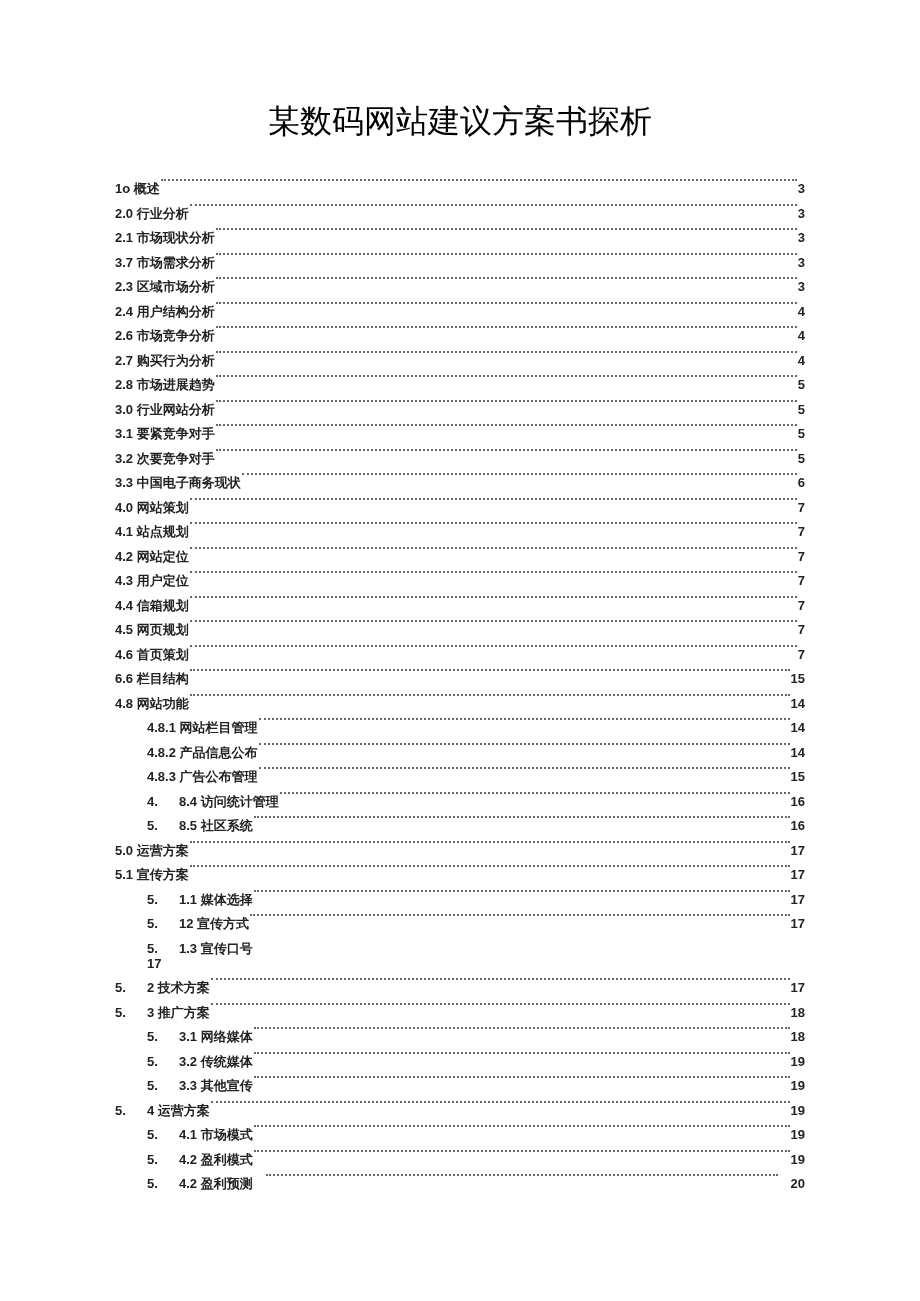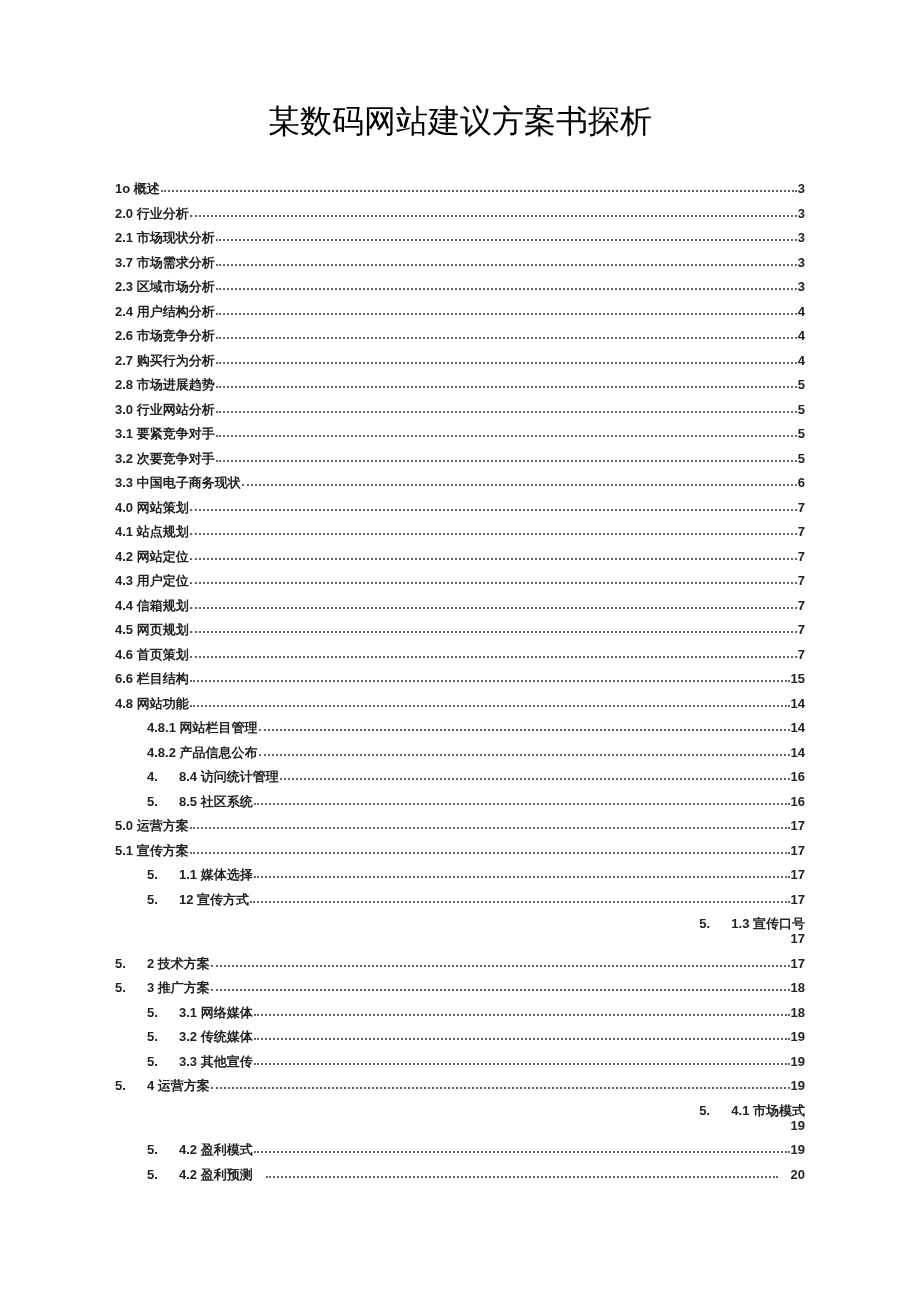--- a/index.html
+++ b/index.html
@@ -21,21 +21,21 @@
       font-family: "SimSun", serif;
       margin-bottom: 38px;
       color: #000;
     }
     .toc {
       font-size: 13px;
       line-height: 1;
     }
     .toc-row {
       display: flex;
-      align-items: flex-end;
+      align-items: flex-start;
       margin-bottom: 11.5px;
       color: #222;
     }
     .toc-label {
       font-weight: bold;
       white-space: nowrap;
       flex-shrink: 0;
     }
     .toc-dots {
       flex: 1;
@@ -181,20 +181,25 @@
     <div class="toc-row indent-1">
       <span class="toc-label">4.8.1 网站栏目管理</span>
       <span class="toc-dots"></span>
       <span class="toc-page">14</span>
     </div>
     <div class="toc-row indent-1">
       <span class="toc-label">4.8.2 产品信息公布</span>
       <span class="toc-dots"></span>
       <span class="toc-page">14</span>
     </div>
+    <div class="toc-row indent-1">
+      <span class="toc-label">4.8.3 广告公布管理</span>
+      <span class="toc-dots"></span>
+      <span class="toc-page">15</span>
+    </div>
     <div class="toc-row" style="padding-left: 32px;">
       <span class="toc-label"><span class="prefix">4.</span><span class="label-after">8.4 访问统计管理</span></span>
       <span class="toc-dots"></span>
       <span class="toc-page">16</span>
     </div>
     <div class="toc-row" style="padding-left: 32px;">
       <span class="toc-label"><span class="prefix">5.</span><span class="label-after">8.5 社区系统</span></span>
       <span class="toc-dots"></span>
       <span class="toc-page">16</span>
     </div>
@@ -246,21 +251,21 @@
     <div class="toc-row" style="padding-left: 32px;">
       <span class="toc-label"><span class="prefix">5.</span><span class="label-after">3.3 其他宣传</span></span>
       <span class="toc-dots"></span>
       <span class="toc-page">19</span>
     </div>
     <div class="toc-row">
       <span class="toc-label"><span class="prefix">5.</span><span class="label-after">4 运营方案</span></span>
       <span class="toc-dots"></span>
       <span class="toc-page">19</span>
     </div>
-    <div class="toc-row" style="padding-left: 32px; flex-direction: column;">
+    <div class="toc-row" style="padding-left: 32px;">
       <span class="toc-label"><span class="prefix">5.</span><span class="label-after">4.1 市场模式</span></span>
       <span class="toc-dots"></span>
       <span class="toc-page">19</span>
     </div>
     <div class="toc-row" style="padding-left: 32px;">
       <span class="toc-label"><span class="prefix">5.</span><span class="label-after">4.2 盈利模式</span></span>
       <span class="toc-dots"></span>
       <span class="toc-page">19</span>
     </div>
     <div class="toc-row" style="padding-left: 32px; gap: 12px;">

